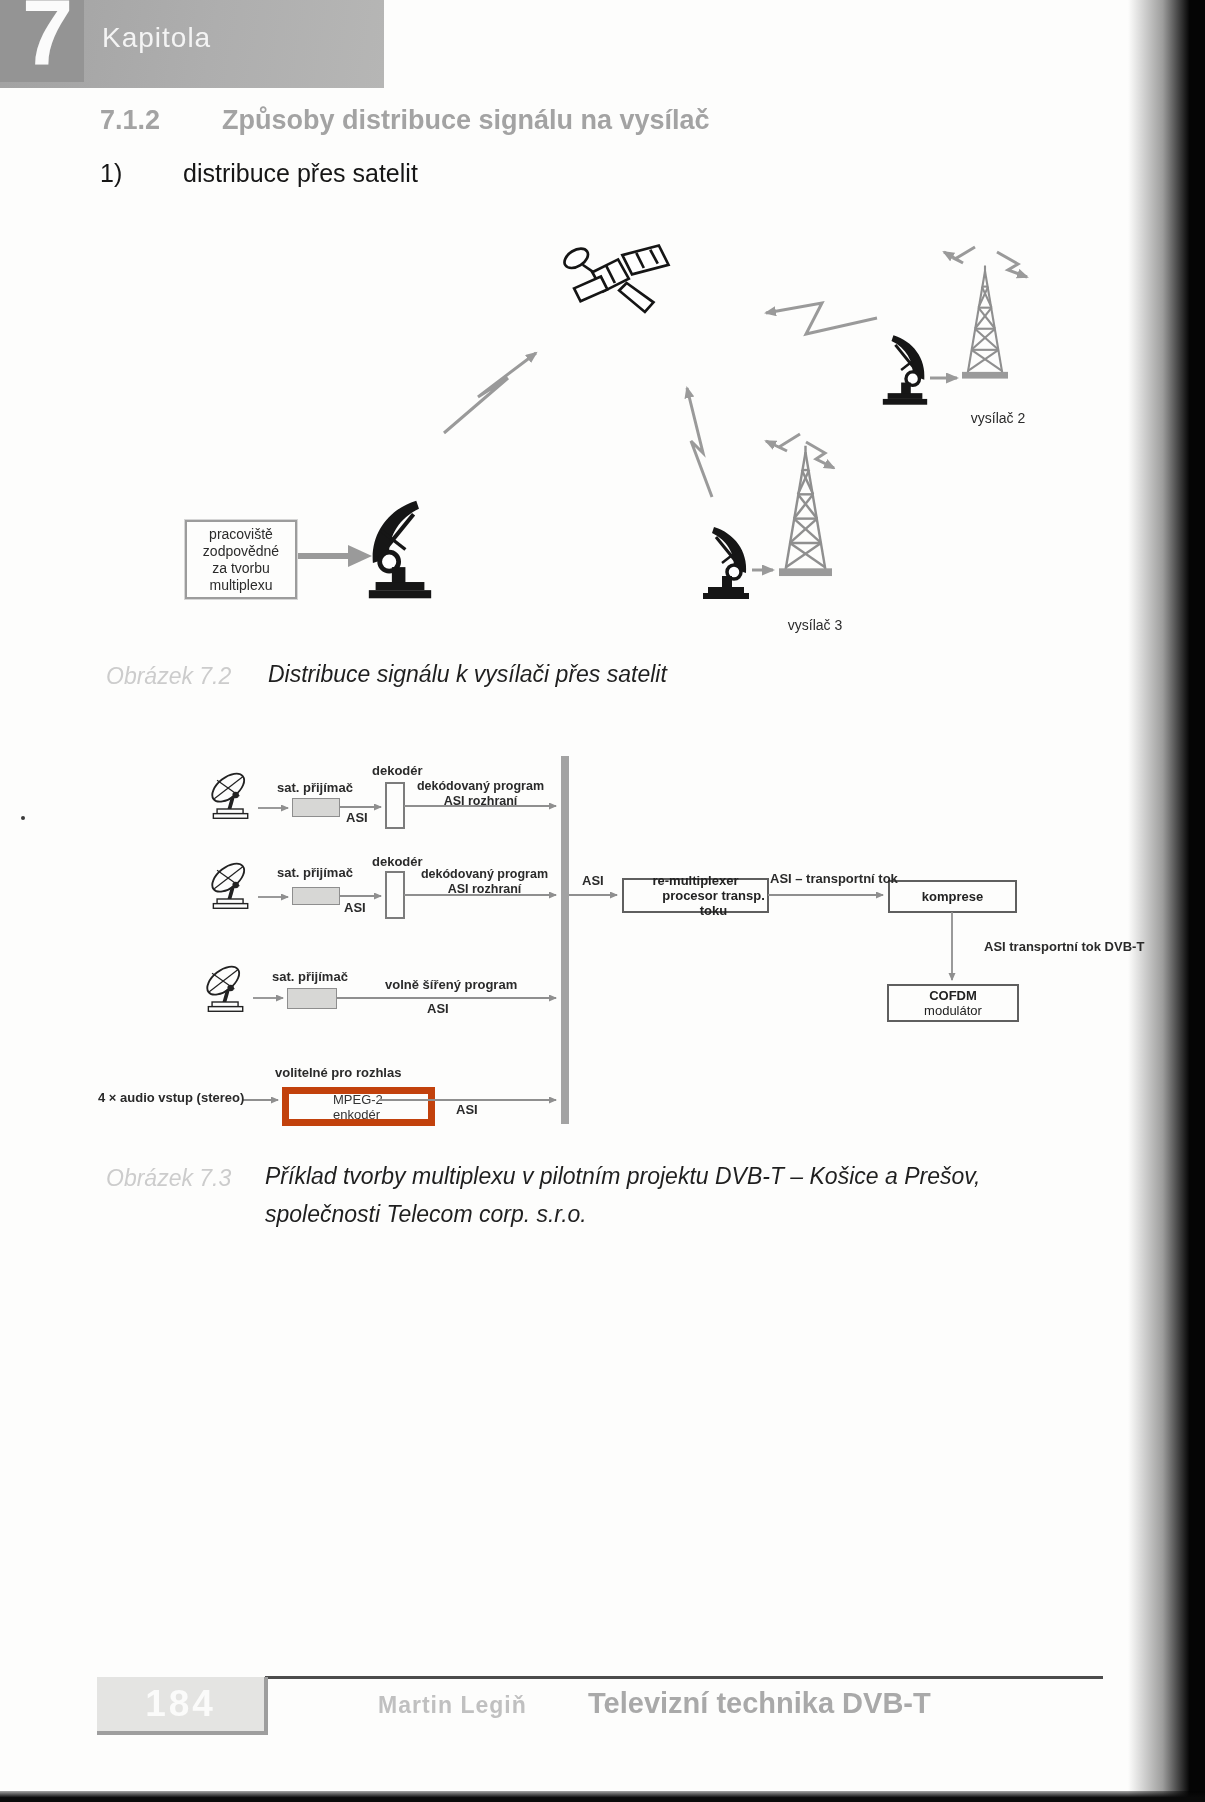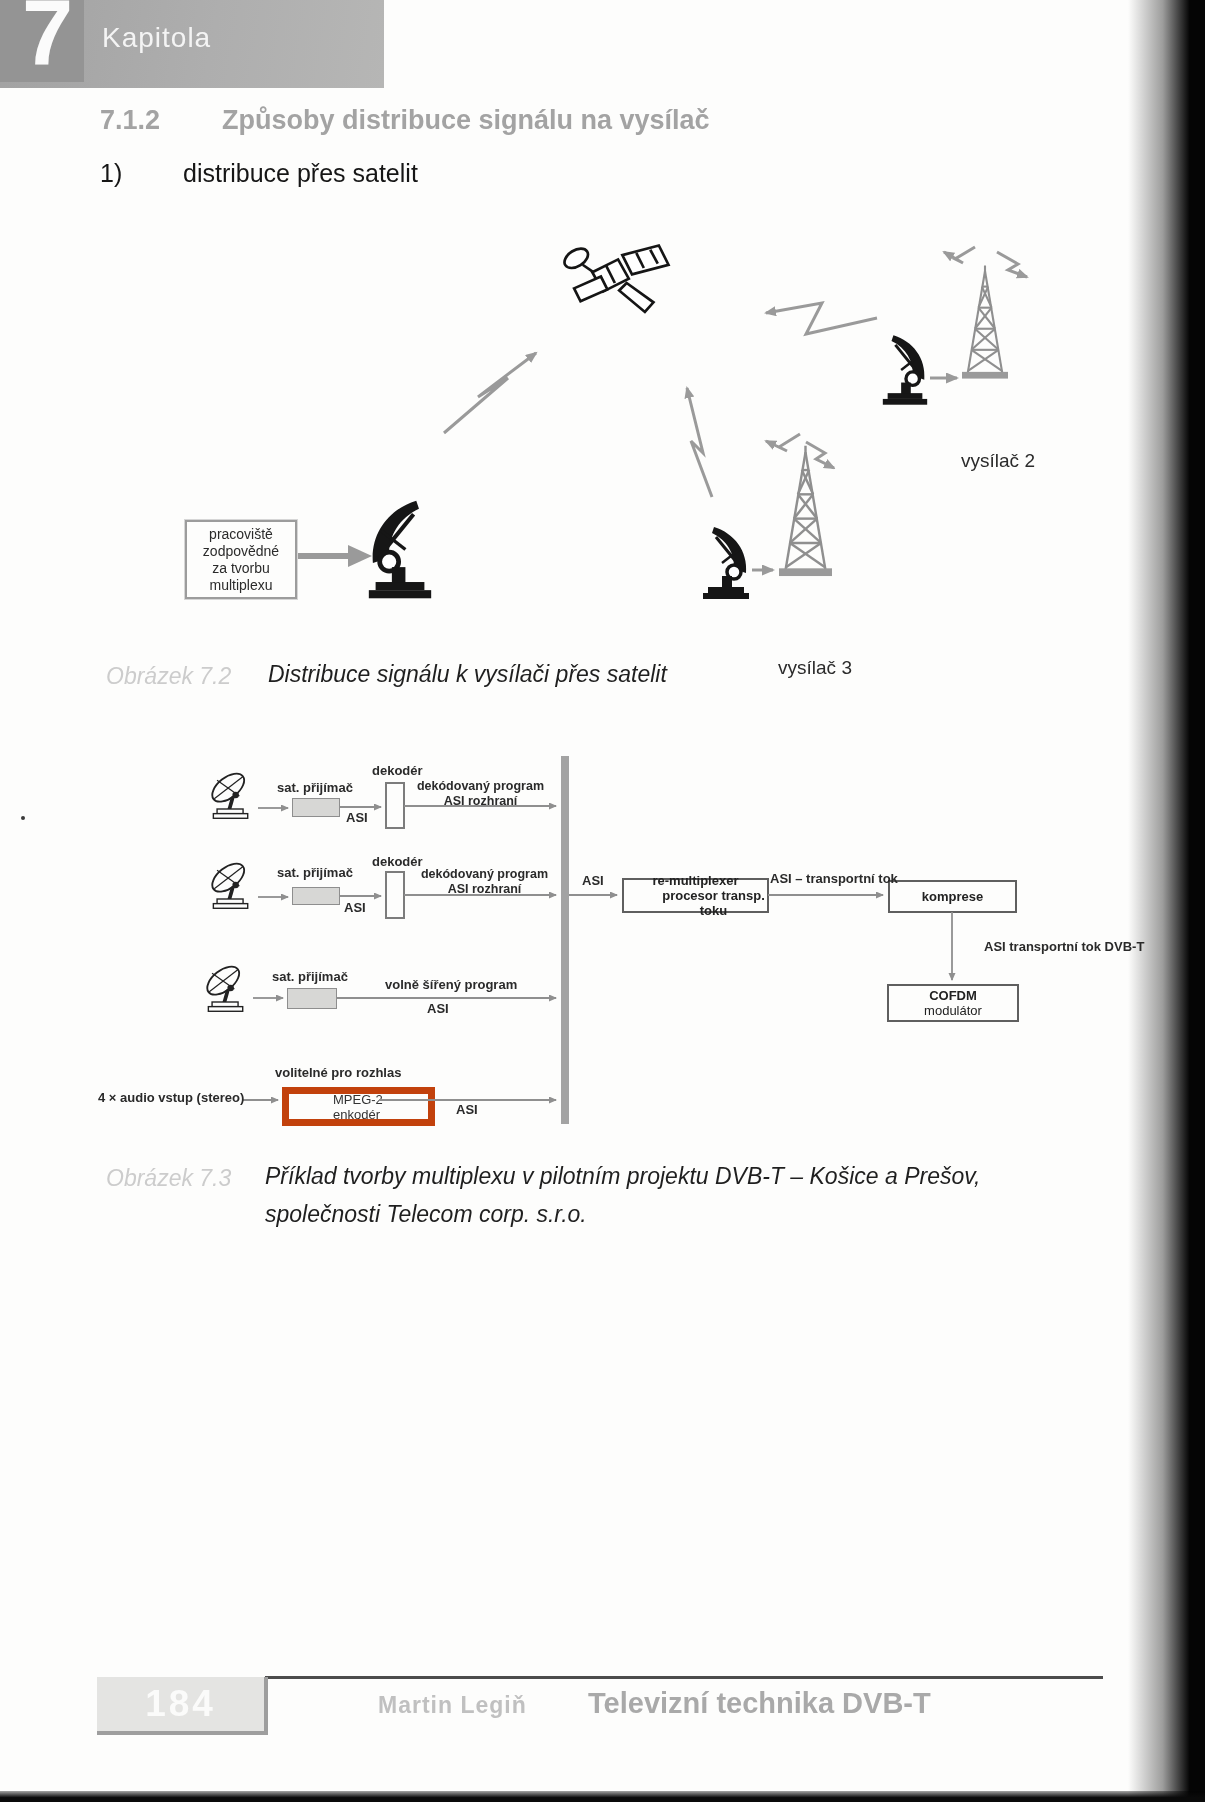--- a/index.html
+++ b/index.html
@@ -15,21 +15,21 @@
   .chapter-word{left:102px;top:22px;font-size:28px;color:#f4f4f4;letter-spacing:1px;}
   
   .sec-num{left:100px;top:105px;font-size:27px;font-weight:bold;color:#a3a3a3;}
   .sec-title{left:222px;top:105px;font-size:27px;font-weight:bold;color:#a3a3a3;}
   .item-num{left:100px;top:159px;font-size:25px;color:#161616;}
   .item-text{left:183px;top:159px;font-size:25px;color:#161616;}
   
   .src-box{left:185px;top:520px;width:108px;height:75px;border:2px solid #9c9c9c;outline:1px solid #d6d6d6;
            background:#fdfdfc;display:flex;flex-direction:column;justify-content:center;}
   .src-box div{font-size:14px;line-height:17px;text-align:center;color:#2b2b2b;}
-  .tx-label{font-size:19px;color:#2b2b2b;margin-top:40px;}
+  .tx-label{font-size:14px;color:#2b2b2b;}
   
   .cap-label{font-size:23px;font-style:italic;color:#cccccc;}
   .cap-text{font-size:23px;font-style:italic;color:#1f1f1f;}
   
   .lbl{font-size:13px;font-weight:bold;color:#2a2a2a;}
   .lbl2{font-size:12.5px;font-weight:bold;color:#2a2a2a;line-height:15px;text-align:center;}
   .rxbox{background:#d7d7d5;border:1px solid #8e8e8e;}
   .decbox{background:#fdfdfc;border:2px solid #7c7c7c;}
   .bigbox{background:#fdfdfc;border:2px solid #5f5f5f;display:flex;flex-direction:column;justify-content:center;}
   .bigbox div{text-align:center;font-size:13px;line-height:15px;color:#222;}

